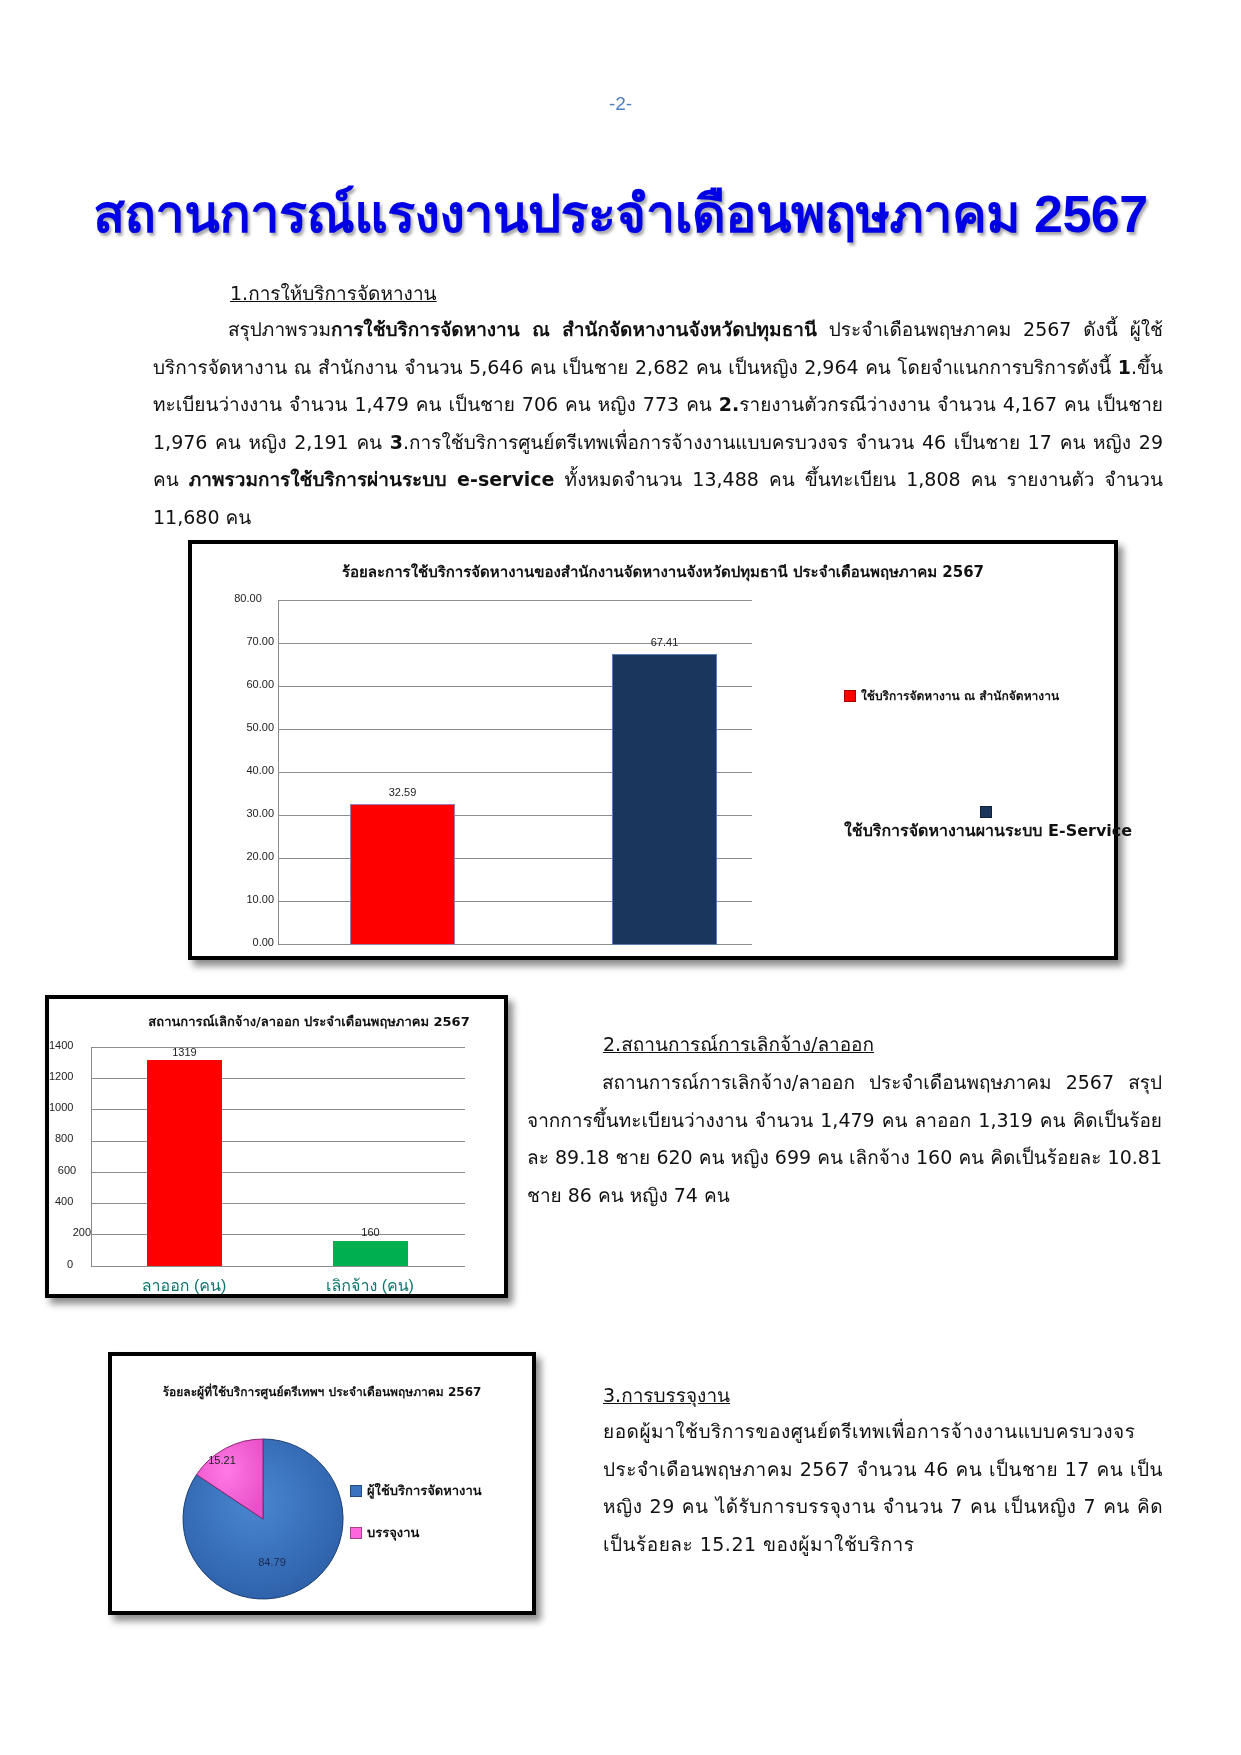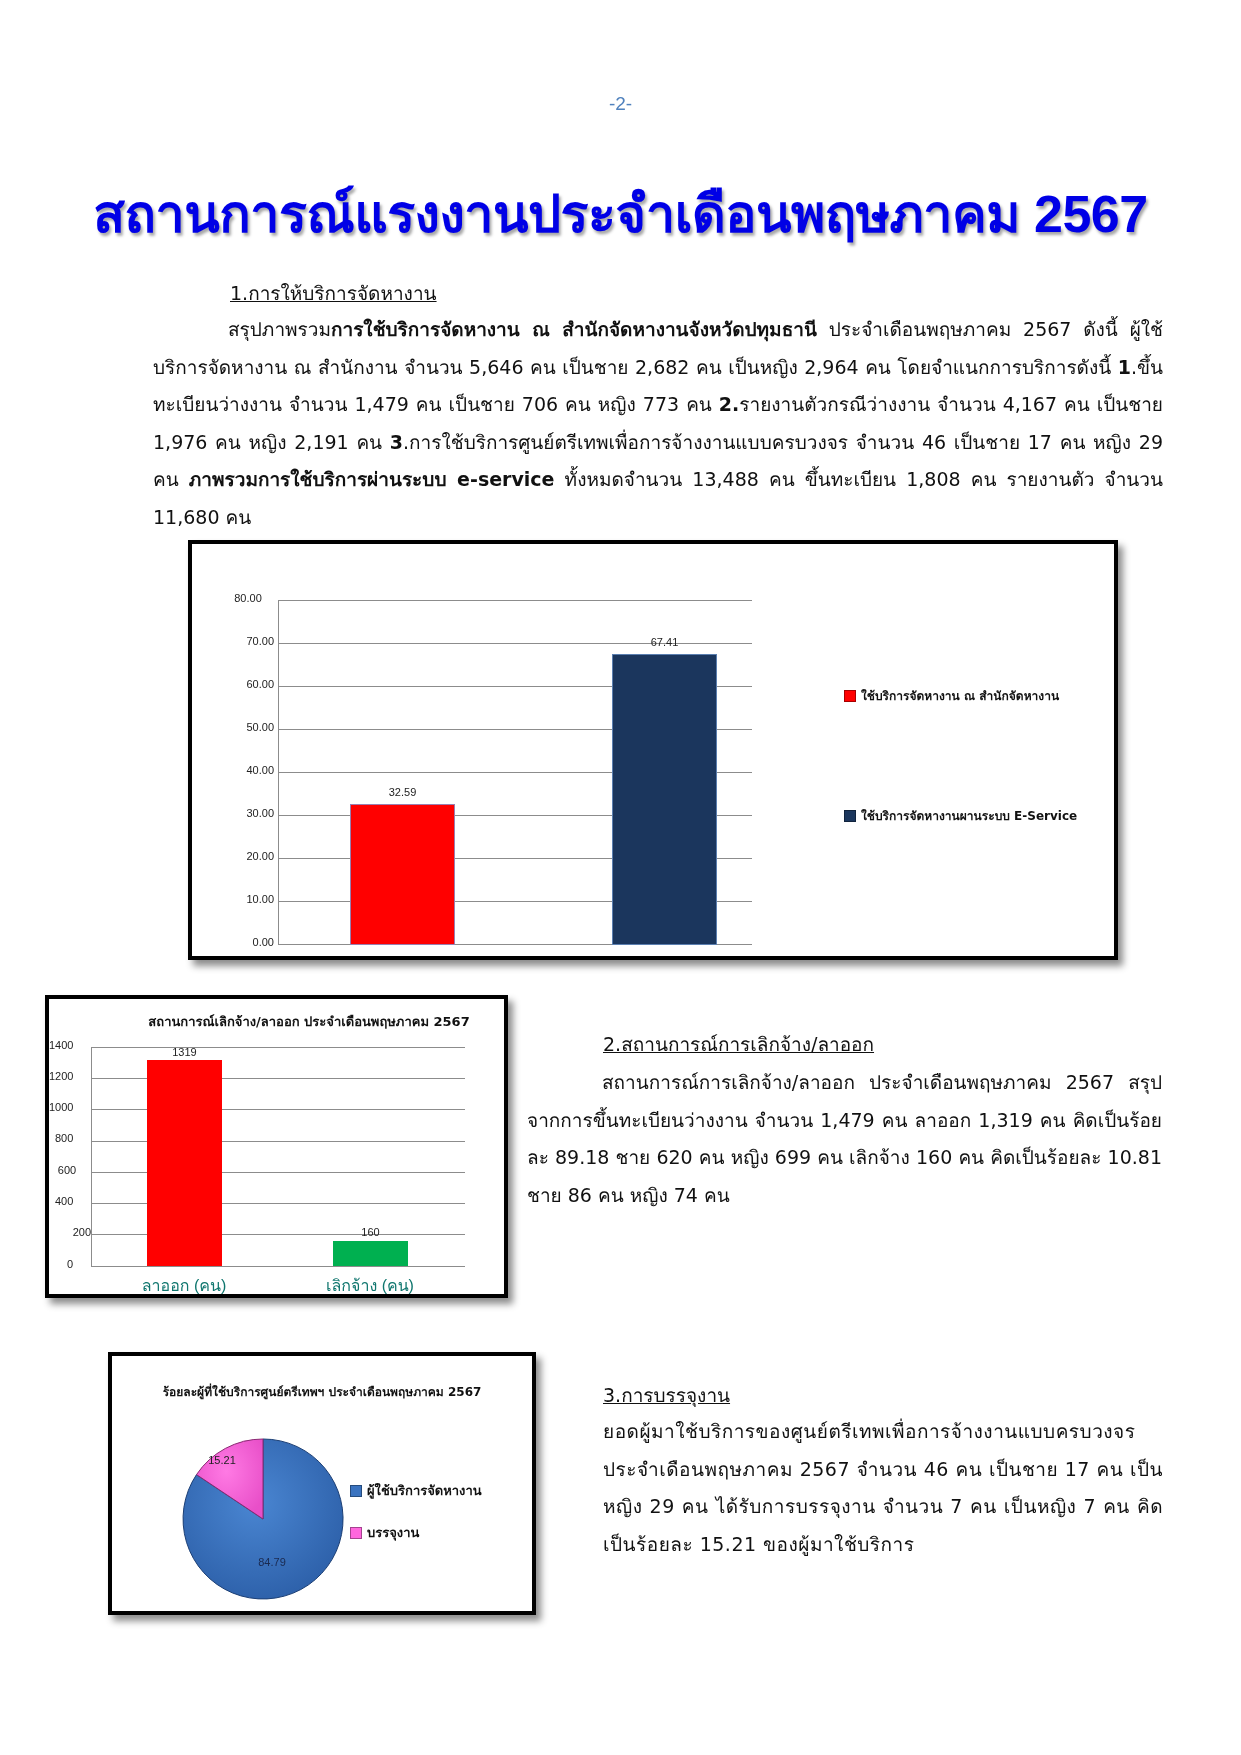--- a/index.html
+++ b/index.html
@@ -36,20 +36,21 @@
 
 <div class="abs page-num">-2-</div>
 <div class="abs main-title">สถานการณ์แรงงานประจำเดือนพฤษภาคม 2567</div>
 
 <div class="abs heading" style="left:230px; top:278px;">1.การให้บริการจัดหางาน</div>
 <div class="abs para" style="left:153px; top:311px; width:1010px;">
   <span class="indent"></span><span>สรุปภาพรวม</span><b>การใช้บริการจัดหางาน ณ สำนักจัดหางานจังหวัดปทุมธานี</b><span>  ประจำเดือนพฤษภาคม 2567 ดังนี้ ผู้ใช้บริการจัดหางาน ณ สำนักงาน จำนวน 5,646 คน เป็นชาย 2,682 คน เป็นหญิง 2,964 คน โดยจำแนกการบริการดังนี้ </span><b>1</b><span>.ขึ้นทะเบียนว่างงาน จำนวน 1,479 คน เป็นชาย 706 คน หญิง 773 คน </span><b>2.</b><span>รายงานตัวกรณีว่างงาน จำนวน 4,167 คน เป็นชาย 1,976 คน หญิง  2,191 คน </span><b>3</b><span>.การใช้บริการศูนย์ตรีเทพเพื่อการจ้างงานแบบครบวงจร  จำนวน 46 เป็นชาย 17 คน หญิง 29 คน  </span><b>ภาพรวมการใช้บริการผ่านระบบ  e-service</b><span>  ทั้งหมดจำนวน 13,488 คน ขึ้นทะเบียน 1,808 คน รายงานตัว  จำนวน 11,680 คน</span>
 </div>
 
 <div class="abs chart-box" style="left:188px; top:540px; width:930px; height:420px;">
+  <div class="chart-title" style="left:150px; top:16px; font-size:15px; font-weight:bold;">ร้อยละการใช้บริการจัดหางานของสำนักงานจัดหางานจังหวัดปทุมธานี  ประจำเดือนพฤษภาคม 2567</div>
 
   <div class="ytick" style="left:30px; width:52px; top:48px;text-align:center;">80.00</div>
   <div class="ytick" style="left:30px; width:52px; top:91px;">70.00</div>
   <div class="ytick" style="left:30px; width:52px; top:134px;">60.00</div>
   <div class="ytick" style="left:30px; width:52px; top:177px;">50.00</div>
   <div class="ytick" style="left:30px; width:52px; top:220px;">40.00</div>
   <div class="ytick" style="left:30px; width:52px; top:263px;">30.00</div>
   <div class="ytick" style="left:30px; width:52px; top:306px;">20.00</div>
   <div class="ytick" style="left:30px; width:52px; top:349px;">10.00</div>
   <div class="ytick" style="left:30px; width:52px; top:392px;">0.00</div>
@@ -64,21 +65,21 @@
   <div class="gridline" style="left:86px; width:474px; top:400px;"></div>
   <div class="abs" style="left:86px; top:56px; width:1px; height:345px; background:#8c8c8c;"></div>
   <div class="bar" style="left:158px; width:105px; top:260px; height:141px; background:#ff0000; border:1px solid #9a7fb0; box-sizing:border-box;"></div>
   <div class="bar-label" style="left:158px; width:105px; top:242px;">32.59</div>
   <div class="bar" style="left:420px; width:105px; top:110px; height:291px; background:#1b365d; border:1px solid #5b7fb0; box-sizing:border-box;"></div>
   <div class="bar-label" style="left:420px; width:105px; top:92px;">67.41</div>
   <div class="legend-item" style="left:652px; top:142px; font-size:12px; font-weight:bold;">
     <span class="legend-swatch" style="background:#ff0000;"></span>
     <span>ใช้บริการจัดหางาน ณ สำนักจัดหางาน</span>
   </div>
-  <div class="legend-item" style="left:652px; top:262px; font-size:12px; font-weight:bold;">
+  <div class="legend-item" style="left:652px; top:262px; font-size:16px; font-weight:bold;flex-direction:column;">
     <span class="legend-swatch" style="background:#1b365d;"></span>
     <span>ใช้บริการจัดหางานผานระบบ E-Service</span>
   </div>
 </div>
 
 <div class="abs chart-box" style="left:45px; top:995px; width:463px; height:303px;">
   <div class="chart-title" style="left:60px; top:12px; width:400px; font-size:13px; font-weight:bold;">สถานการณ์เลิกจ้าง/ลาออก ประจำเดือนพฤษภาคม 2567</div>
 
   <div class="ytick" style="left:0px; width:30px; top:40px; text-align:left;">1400</div>
   <div class="ytick" style="left:0px; width:30px; top:71px; text-align:left;">1200</div>

